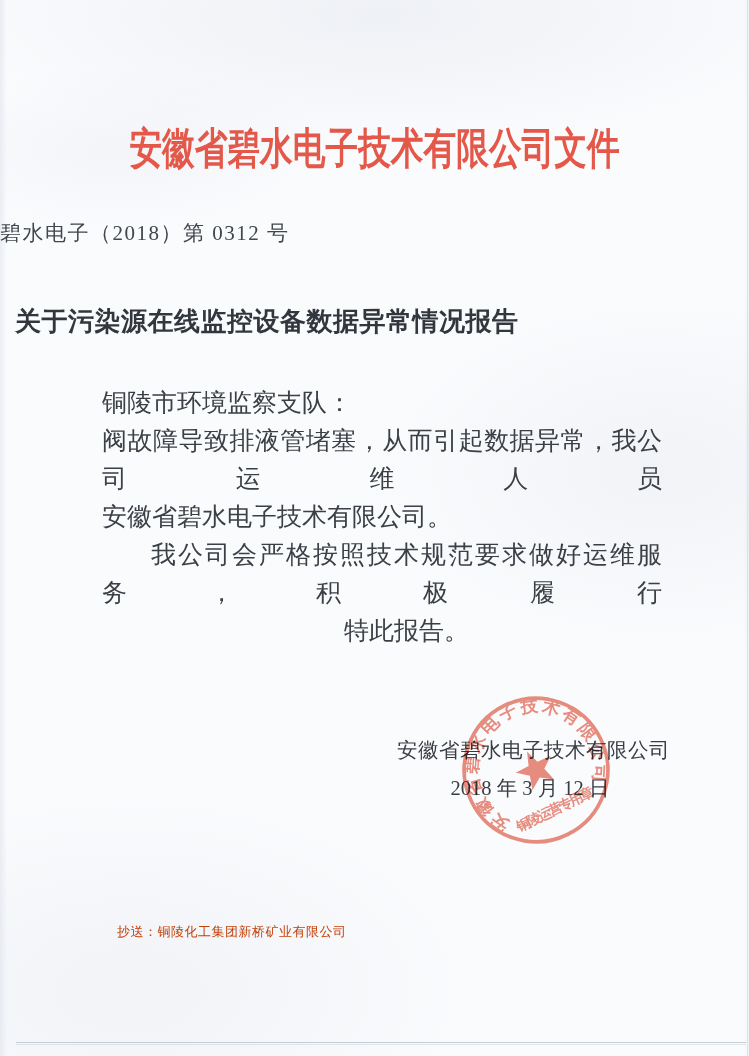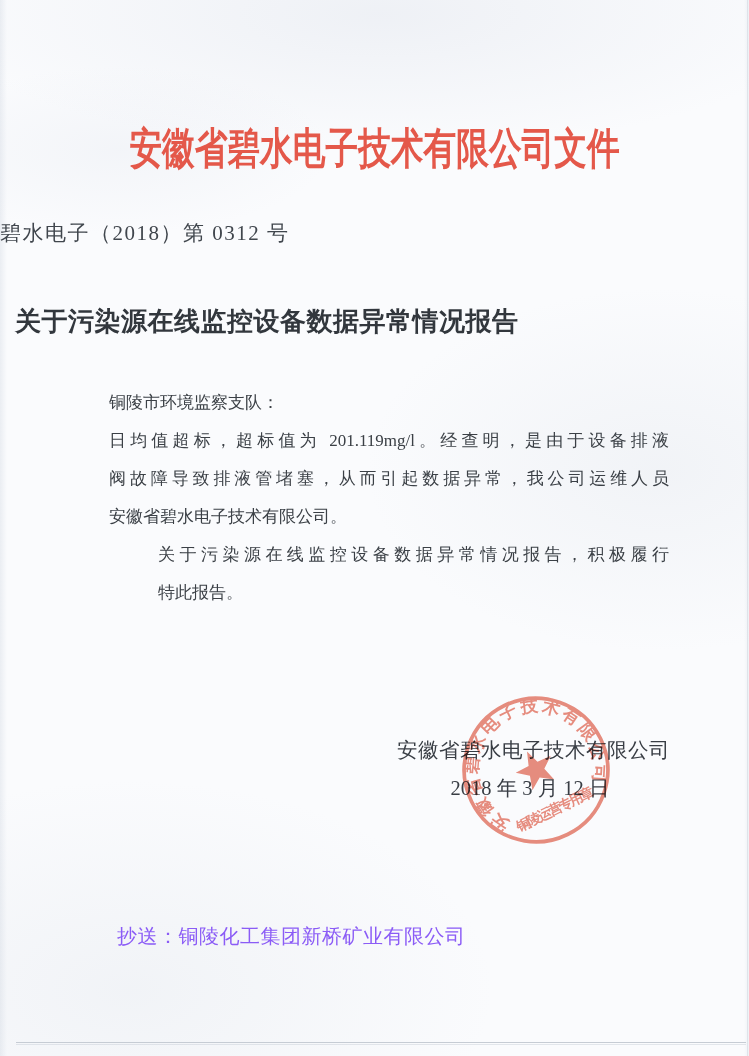--- a/index.html
+++ b/index.html
@@ -31,25 +31,25 @@
   .docnum {
     position:absolute; top:219px; left:0; width:100%;
     text-align:left; font-size:21px; letter-spacing:1.5px; color:#40464d;
   }
   .subject {
     position:absolute; top:304px; left:15px; width:100%;
     font-size:26px; font-weight:bold; letter-spacing:0.5px;
     color:#32373d;
   }
   .body-block {
-    position:absolute; top:384px; left:109px; width:560px;
-    font-size:17px; line-height:38px;
+    position:absolute; top:384px; left:102px; width:560px;
+    font-size:25px; line-height:38px;
   }
   .line { white-space:nowrap; }
-  .line.indent { text-indent:49px; }
+  .line.indent { text-indent:49px;text-align:center; }
   .line.fill { text-align:justify; text-align-last:justify; white-space:normal; }
   .sign-company {
     position:absolute; top:736px; left:397px; width:266px;
     font-size:20.5px; letter-spacing:0.5px; white-space:nowrap; color:#383d44;
   }
   .sign-date {
     position:absolute; top:774px; left:397px; width:266px;
     text-align:center; font-size:20.5px; white-space:nowrap; color:#383d44;
   }
   .seal {
@@ -61,21 +61,21 @@
     fill:var(--seal_red,#e98474); font-size:17px; font-weight:bold;
     font-family:"Liberation Serif","DejaVu Serif",serif;
   }
   .seal-bottom-text {
     fill:var(--seal_red,#e98474); font-size:13.5px; font-weight:bold;
     font-family:"Liberation Serif","DejaVu Serif",serif;
   }
   .seal-star { fill:var(--seal_red,#ec8c7a); }
   .cc {
     position:absolute; top:923px; left:117px;
-    font-size:20px; letter-spacing:0.5px; color:#8b5cf6; white-space:nowrap;
+    font-size:13px; letter-spacing:0.5px; color:#c2410c; white-space:nowrap;
   }
   .scan-line-bottom {
     position:absolute; left:16px; right:3px; top:1042px; height:1px;
     background:#c6ccd4; box-shadow:0 2px 0 rgba(198,204,212,.45);
   }
   .scan-line-right {
     position:absolute; top:0; bottom:0; right:1px; width:1px;
     background:rgba(190,198,210,.35);
   }
 </style>
@@ -85,24 +85,23 @@
 <div class="page">
 
   <div class="banner">安徽省碧水电子技术有限公司文件</div>
 
   <div class="docnum">碧水电子（2018）第 0312 号</div>
 
   <div class="subject">关于污染源在线监控设备数据异常情况报告</div>
 
   <div class="body-block">
     <div class="line">铜陵市环境监察支队：</div>
-    <div class="line fill">日均值超标，超标值为 201.119mg/l。经查明，是由于设备排液</div>
     <div class="line fill">阀故障导致排液管堵塞，从而引起数据异常，我公司运维人员</div>
     <div class="line">安徽省碧水电子技术有限公司。</div>
-    <div class="line indent fill">关于污染源在线监控设备数据异常情况报告，积极履行</div>
+    <div class="line indent fill">我公司会严格按照技术规范要求做好运维服务，积极履行</div>
     <div class="line indent">特此报告。</div>
   </div>
 
   <div class="sign-company">安徽省碧水电子技术有限公司</div>
   <div class="sign-date">2018 年 3 月 12 日</div>
 
   <svg class="seal" viewBox="0 0 160 160" aria-hidden="true">
     <defs>
       <path id="sealArc" d="M 39.7 120.3 A 57 57 0 1 1 120.3 120.3"></path>
     </defs>

